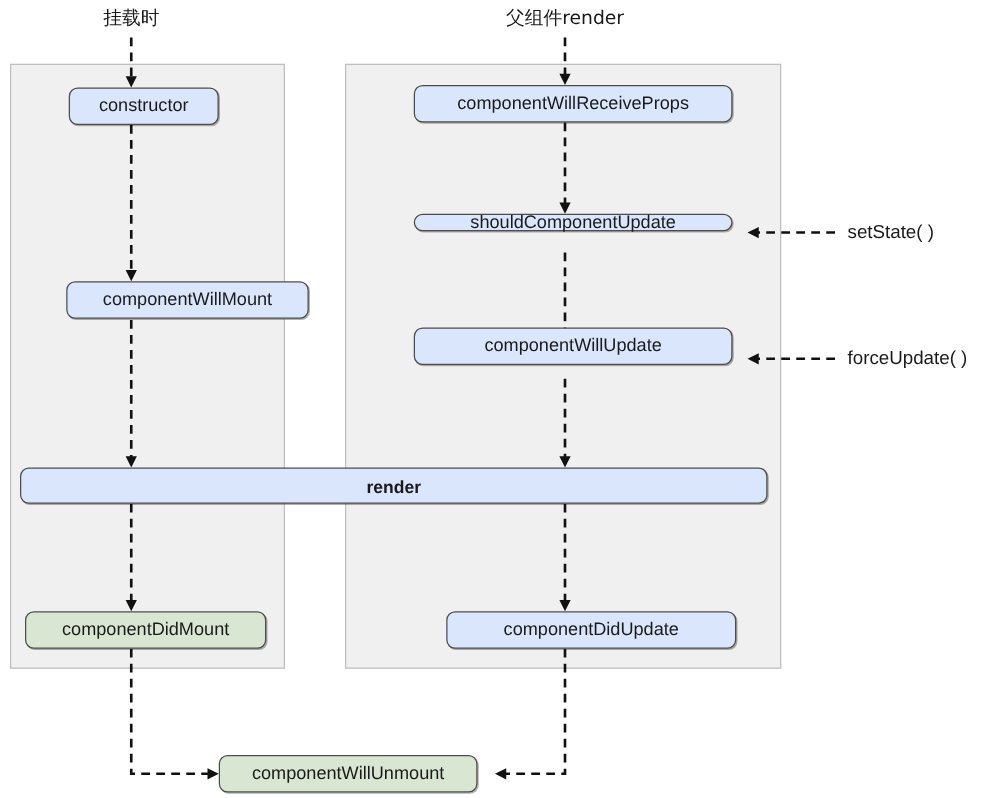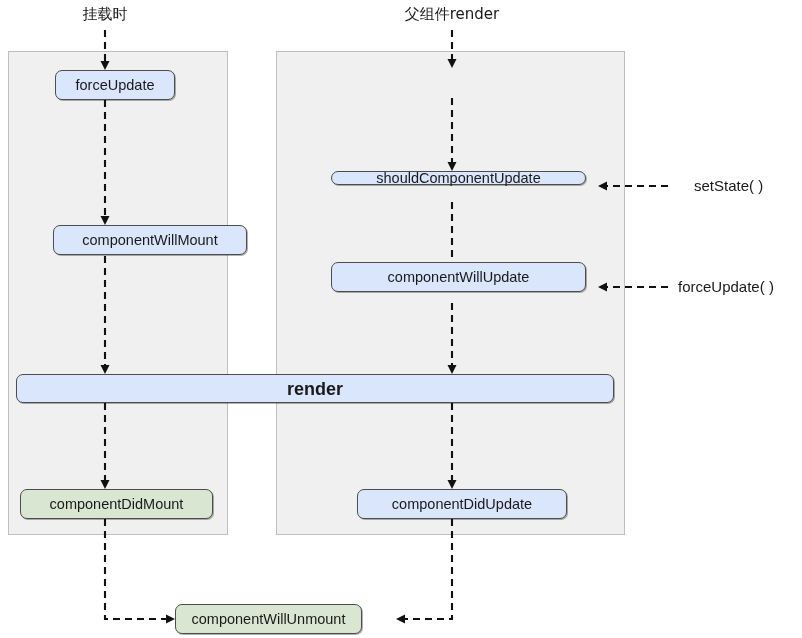--- a/index.html
+++ b/index.html
@@ -34,21 +34,21 @@
     align-items: center;
     justify-content: center;
     font-size: 14.5px;
     color: #1a1a1a;
     line-height: 1;
     white-space: nowrap;
     box-shadow: 1px 1px 0 rgba(0,0,0,0.30);
   }
   .node.blue  { background: #dae6fb; }
   .node.green { background: #d9e7d2; }
-  .node.wide  { font-weight: bold; font-size: 18px; }
+  .node.wide  { font-weight: bold; font-size: 14px; }
 
   
   .caption {
     position: absolute;
     font-size: 15px;
     color: #1a1a1a;
     line-height: 1;
     white-space: nowrap;
   }
   .caption.cjk {
@@ -118,34 +118,35 @@
     <line x1="668" y1="186" x2="604" y2="186"></line>
     <polygon class="head" points="598,186 607,181.5 607,190.5"></polygon>
 
     <line x1="668" y1="287" x2="604" y2="287"></line>
     <polygon class="head" points="598,287 607,282.5 607,291.5"></polygon>
   </svg>
 
   <div class="caption cjk" style="left:105px; top:7px; transform:translateX(-50%);">挂载时</div>
   <div class="caption cjk" style="left:452px; top:7px; transform:translateX(-50%);">父组件render</div>
 
-  <div class="node blue" style="left:55px; top:70px; width:120px; height:30px;">forceUpdate</div>
+  <div class="node blue" style="left:55px; top:70px; width:120px; height:30px;">constructor</div>
 
   <div class="node blue" style="left:22px; top:225px; width:194px; height:30px;margin-left:31px;">componentWillMount</div>
 
   <div class="node green" style="left:20px; top:489px; width:193px; height:30px;">componentDidMount</div>
 
+  <div class="node blue" style="left:331px; top:68px; width:255px; height:30px;">componentWillReceiveProps</div>
 
   <div class="node blue" style="left:331px; top:171px; width:255px; height:14px;">shouldComponentUpdate</div>
 
   <div class="node blue" style="left:331px; top:262px; width:255px; height:30px;">componentWillUpdate</div>
 
-  <div class="node blue" style="left:357px; top:489px; width:210px; height:30px;">componentDidUpdate</div>
+  <div class="node blue" style="left:357px; top:489px; width:232px; height:30px;">componentDidUpdate</div>
 
   <div class="node blue wide" style="left:16px; top:374px; width:598px; height:29px;">render</div>
 
-  <div class="node green" style="left:175px; top:604px; width:187px; height:30px;">componentWillUnmount</div>
+  <div class="node green" style="left:175px; top:604px; width:207px; height:30px;">componentWillUnmount</div>
 
-  <div class="caption" style="left:694px; top:178px;text-align:center;">setState( )</div>
+  <div class="caption" style="left:678px; top:178px;text-align:center;">setState( )</div>
 
   <div class="caption" style="left:678px; top:279px;">forceUpdate( )</div>
 
 </div>
 
 </body></html>

